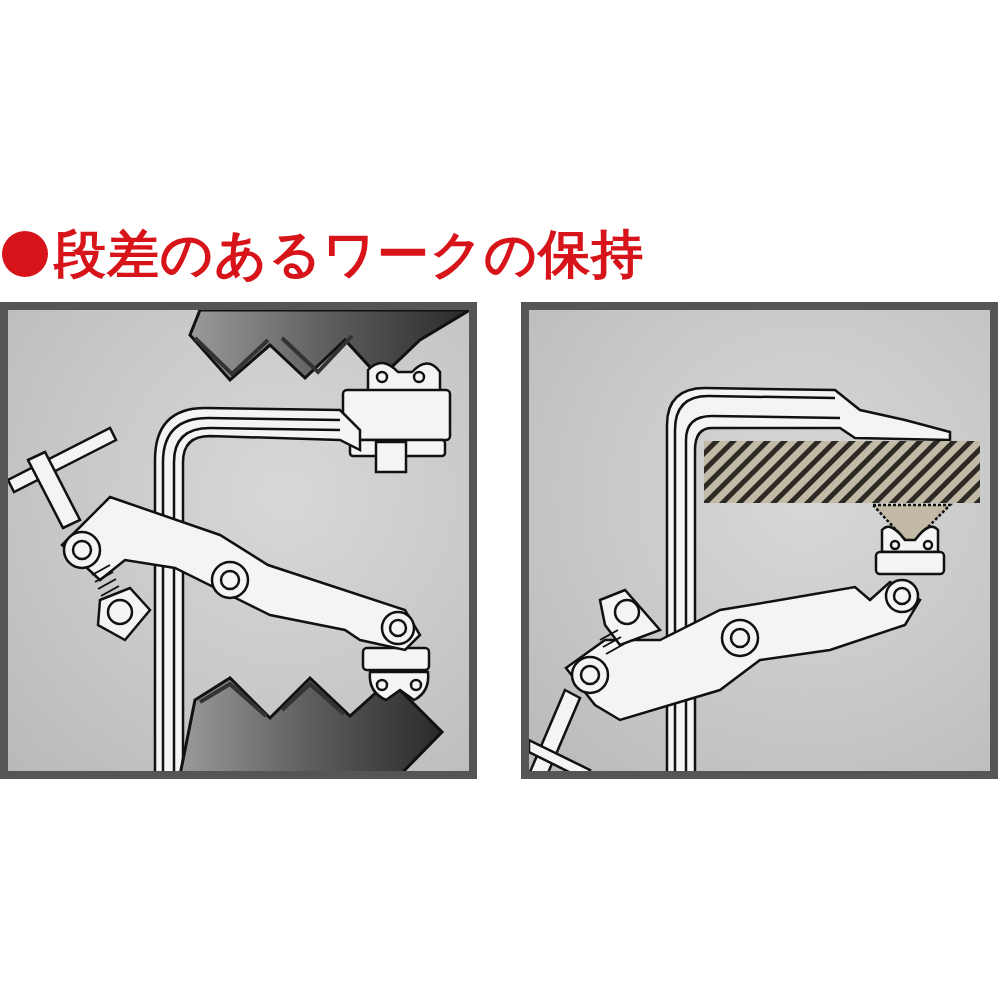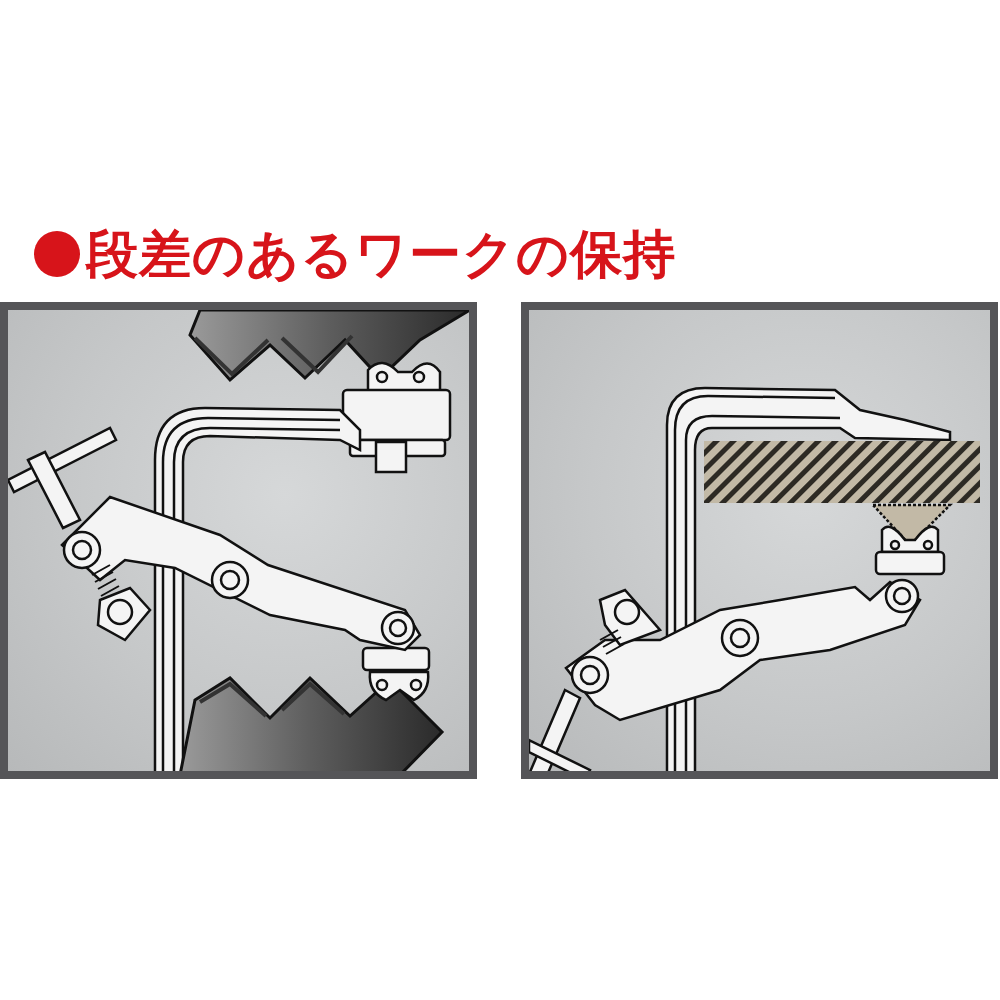--- a/index.html
+++ b/index.html
@@ -1,18 +1,18 @@
 <!DOCTYPE html>
 <html><head>
 <meta charset="utf-8">
 <style>
   html, body { margin:0; padding:0; background:#ffffff; }
   body { width:1000px; height:1000px; position:relative; overflow:hidden;
          font-family:"DejaVu Sans", sans-serif; }
-  .title-row { position:absolute; left:0; top:222px; height:64px; display:flex; align-items:center;padding-left:32px; }
+  .title-row { position:absolute; left:0; top:222px; height:64px; display:flex; align-items:center; }
   .title-bullet { width:46px; height:46px; border-radius:50%; background:#d7141a; margin-left:2px; margin-right:6px; }
   .title-text { color:#d7141a; font-size:52px; font-weight:bold; letter-spacing:1px; line-height:64px;
                 font-family:"DejaVu Sans", sans-serif; }
   .panel { position:absolute; top:302px; width:477px; height:477px; box-sizing:border-box;
            border:8px solid #555558; overflow:hidden;
            background:radial-gradient(ellipse at 60% 40%, #d6d8d9 0%, #c6c8c9 55%, #b7b9ba 100%); }
   .panel.left { left:0; }
   .panel.right { left:521px; }
   .panel svg { position:absolute; left:0; top:0; }
 </style>

